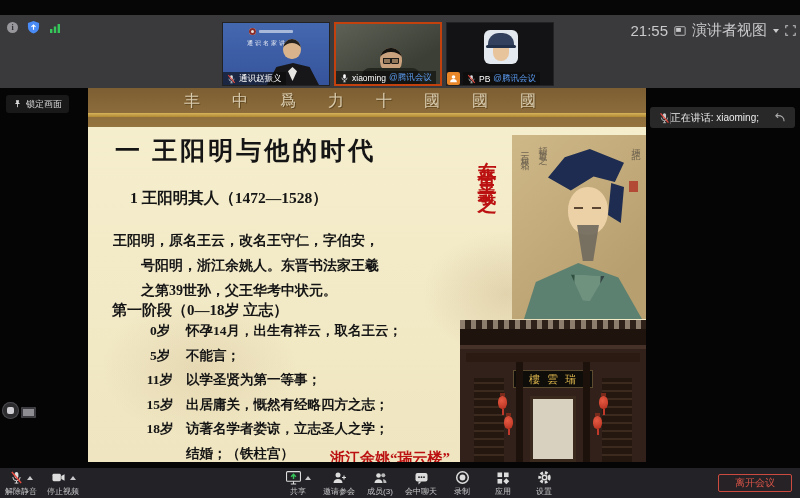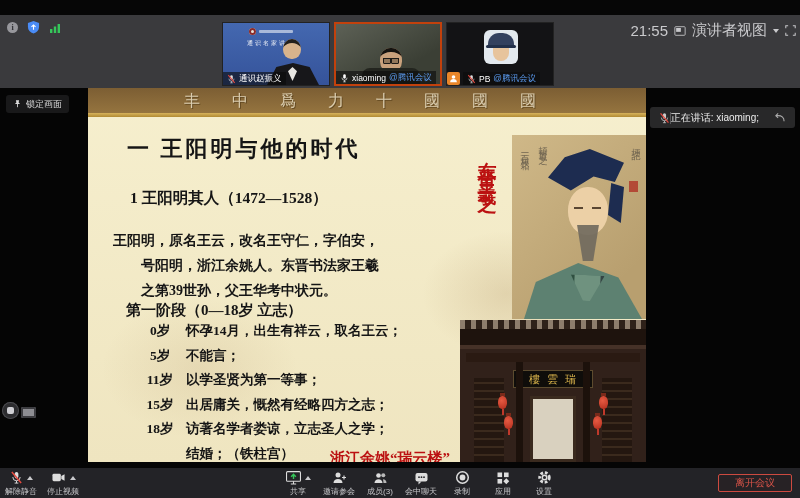--- a/index.html
+++ b/index.html
@@ -77,32 +77,32 @@
 
   
   .main { position:absolute; top:88px; left:0; width:800px; height:380px; background:#050505; }
 
   .slide { position:absolute; left:88px; top:0; width:558px; height:374px; overflow:hidden;
            background:linear-gradient(#f6efce,#efe5c0);
            font-family:"Liberation Serif", serif; color:#151515; }
   .slide:before { content:""; position:absolute; inset:0;
            background:radial-gradient(120px 90px at 75% 55%, rgba(150,110,60,.18), transparent 70%),
                       radial-gradient(140px 100px at 20% 75%, rgba(150,110,60,.12), transparent 70%); }
-  .banner { position:absolute; top:0; left:0; width:100%; height:25px;
+  .banner { position:absolute; top:0; left:0; width:100%; height:39px;
             background:linear-gradient(#7c5e33,#95743f); color:rgba(240,231,206,.8);
             font-size:16px; line-height:25px; text-align:center; letter-spacing:14px;
             overflow:hidden; white-space:nowrap; text-shadow:1px 1px 0 rgba(60,40,10,.5); }
   .goldline { position:absolute; top:25px; left:0; width:100%; height:4px;
               background:linear-gradient(#d7b35c,#b18a33); }
 
-  .s-title { position:absolute; left:27px; top:46px; font-size:22px; font-weight:bold; letter-spacing:3px;margin-left:12px; }
+  .s-title { position:absolute; left:27px; top:46px; font-size:25px; font-weight:bold; letter-spacing:3px; }
   .s-subtitle { position:absolute; left:42px; top:100px; font-size:15.5px; font-weight:bold; }
   .s-para { position:absolute; left:25px; top:140px; width:352px; font-size:14px;
             line-height:25px; white-space:pre-line; font-weight:bold; }
-  .s-stage { position:absolute; left:38px; top:213px; font-size:15px; font-weight:bold; }
+  .s-stage { position:absolute; left:24px; top:213px; font-size:15px; font-weight:bold; }
   .s-timeline { position:absolute; left:55px; top:234px; font-size:13.5px; font-weight:bold; }
   .tl-row { display:flex; height:24.5px; align-items:flex-start; }
   .tl-age { width:34px; text-align:center; margin-right:9px; flex:0 0 auto; }
   .s-redcap { position:absolute; left:242px; top:361px; font-size:15px; font-weight:bold;
               color:#bb1111; white-space:nowrap; }
   .s-vlabel { position:absolute; left:386px; top:58px; writing-mode:vertical-rl;
               font-size:19px; font-weight:bold; color:#bb1111; letter-spacing:8px; height:240px; }
 
   
   .portrait { position:absolute; left:424px; top:47px; width:134px; height:184px; overflow:hidden;

